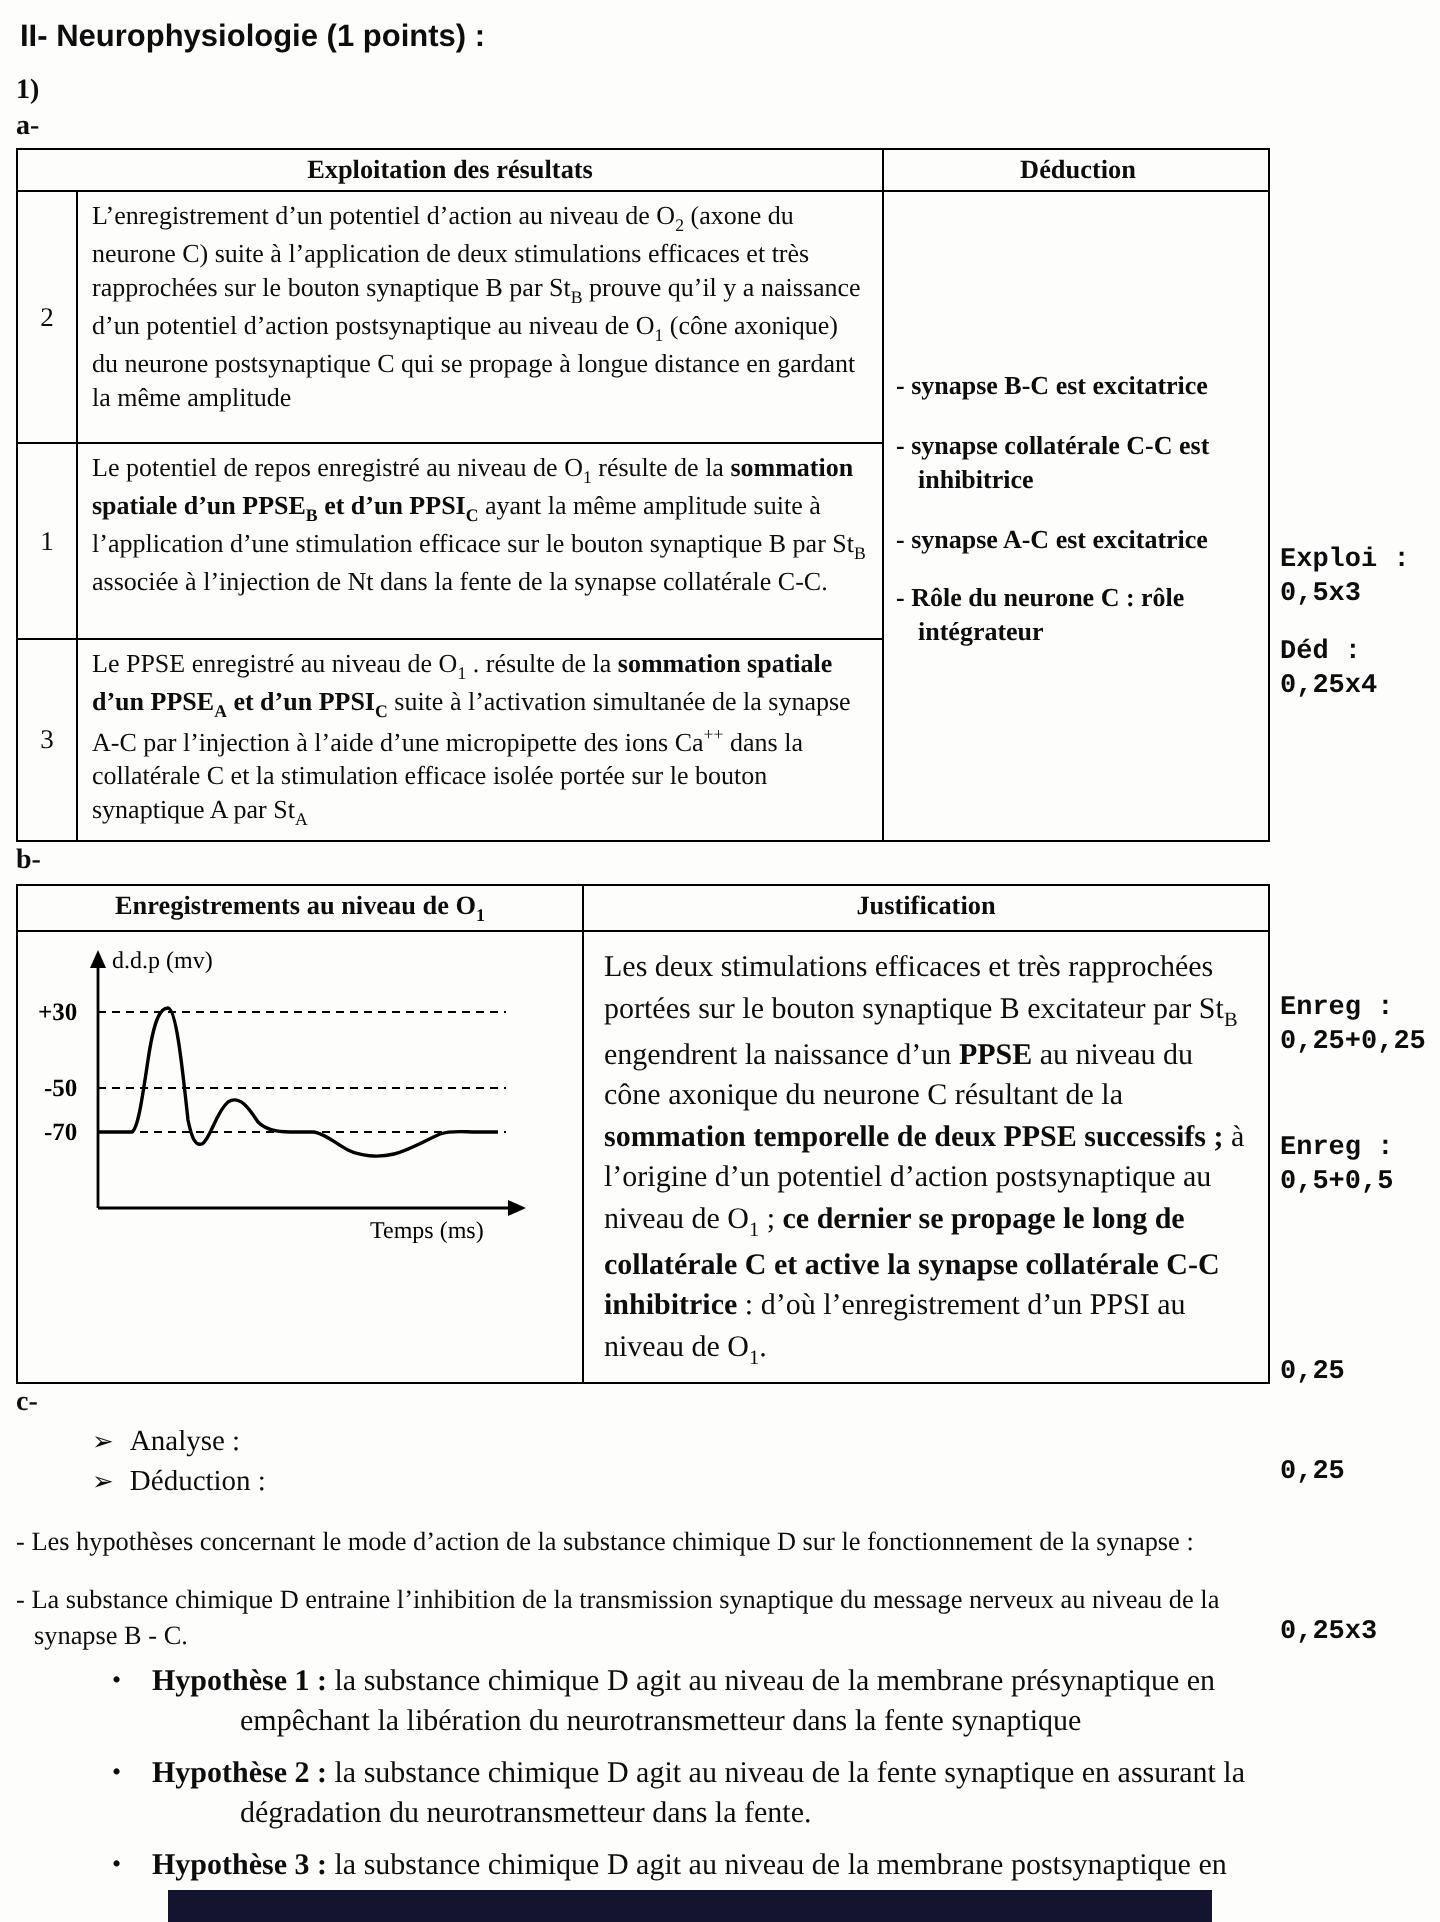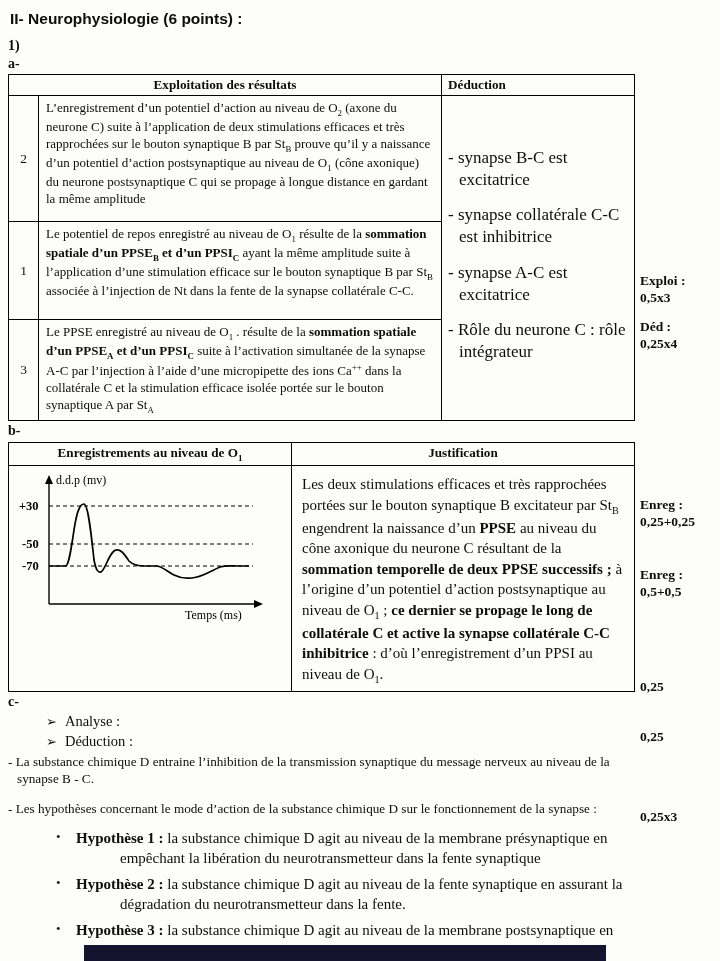--- a/index.html
+++ b/index.html
@@ -10,26 +10,26 @@
 
   .title { font-family:"Liberation Sans","DejaVu Sans",sans-serif; font-weight:bold; font-size:15.5px; margin:2px 0 9px 2px; }
   .qlabel { font-weight:bold; font-size:14px; line-height:17px; margin:1px 0; }
 
   table { border-collapse:collapse; width:626px; table-layout:fixed; }
   td,th { border:1px solid #000; vertical-align:top; font-size:13px; }
   th { font-weight:bold; padding:2px 4px; font-size:13.2px; }
   .t1 { margin-top:2px; }
   .t1 .c-num { width:30px; } .t1 .c-text { width:403px; } .t1 .c-ded { width:193px; }
   .t1 .hrow th { text-align:center; height:20px;border-radius:10px; }
-  .t1 th.ded-h { text-align:left; padding-left:6px; }
+  .t1 th.ded-h { text-align:center; padding-left:6px; }
   .t1 tr.r2 { height:126px; } .t1 tr.r1 { height:98px; } .t1 tr.r3 { height:84px; }
   .t1 td.num { text-align:center; vertical-align:middle; font-size:13.5px; }
   .t1 td.txt { padding:4px 7px 4px 7px; line-height:1.3; }
   .ded-inner { height:300px; display:flex; flex-direction:column; justify-content:center; gap:13px; padding:22px 5px 4px 6px; }
-  .ded-item { font-weight:normal; font-size:17px; line-height:1.3; padding-left:11px; text-indent:-11px; }
+  .ded-item { font-weight:bold; font-size:13px; line-height:1.3; padding-left:11px; text-indent:-11px; }
 
   .t2 { margin-top:3px; }
   .t2 .c1 { width:283px; } .t2 .c2 { width:343px; }
   .t2 .hrow th { height:20px; }
   .t2 td.chart-cell { height:182px; padding:4px 4px 0 2px; }
   .t2 td.just { padding:8px 10px 4px 10px; font-size:15px; line-height:1.37; }
 
   svg text { font-family:"Liberation Serif","DejaVu Serif",serif; font-size:12px; fill:#000; }
   svg text.tick { font-weight:bold; font-size:12.5px; }
   .axis { stroke:#000; stroke-width:1.4; fill:none; }
@@ -43,30 +43,30 @@
   .para.hang { padding-left:9px; text-indent:-9px; }
   .para.intro { margin-top:12px; margin-bottom:12px; }
 
   .hyps { margin-left:48px; width:590px; }
   .hyp { display:flex; margin-bottom:6px; }
   .hyp .bullet { width:20px; font-size:13px; }
   .hyp .htext { flex:1; font-size:15px; line-height:1.33; padding-left:44px; text-indent:-44px; }
   .b { font-weight:bold; }
   sub { font-size:0.68em; } sup { font-size:0.68em; }
 
-  .note { position:absolute; left:640px; width:78px; font-weight:bold; font-size:13.5px; line-height:1.28; }
+  .note { position:absolute; left:640px; width:78px; font-weight:bold; font-size:13.5px; line-height:1.28;font-family:Liberation Mono, monospace; }
   .footer-bar { position:absolute; left:84px; top:945px; width:522px; height:16px; background:#14142e; }
 </style>
 </head>
 <body>
 
 <div class="page">
   <div class="main">
 
-    <div class="title">II- Neurophysiologie  (6 points) :</div>
+    <div class="title">II- Neurophysiologie  (1 points) :</div>
     <div class="qlabel">1)</div>
     <div class="qlabel">a-</div>
 
     <table class="t1">
       <colgroup>
           <col class="c-num">
           <col class="c-text">
           <col class="c-ded">
         </colgroup>
       <tbody>
@@ -136,23 +136,23 @@
 
     <div class="chead">
       <span class="arrow">➢</span>
       <span class="chead-t">Analyse :</span>
     </div>
 
     <div class="chead">
       <span class="arrow">➢</span>
       <span class="chead-t">Déduction :</span>
     </div>
+    <div class="para hang intro">- Les hypothèses concernant le mode d’action de la substance chimique D sur le fonctionnement de la synapse :</div>
+
     <div class="para hang">- La substance chimique D  entraine l’inhibition de la transmission synaptique du message nerveux au niveau de la synapse  B - C.</div>
-
-    <div class="para hang intro">- Les hypothèses concernant le mode d’action de la substance chimique D sur le fonctionnement de la synapse :</div>
 
     <div class="hyps">
       <div class="hyp">
         <span class="bullet">•</span>
         <div class="htext"><span class="b">Hypothèse 1 :</span> <span>la substance chimique D agit au niveau de la membrane présynaptique en  empêchant  la libération du neurotransmetteur dans la fente synaptique</span></div>
       </div>
       <div class="hyp">
         <span class="bullet">•</span>
         <div class="htext"><span class="b">Hypothèse 2 :</span> <span>la substance chimique D agit au niveau de la fente synaptique en assurant  la dégradation du neurotransmetteur dans la fente.</span></div>
       </div>

